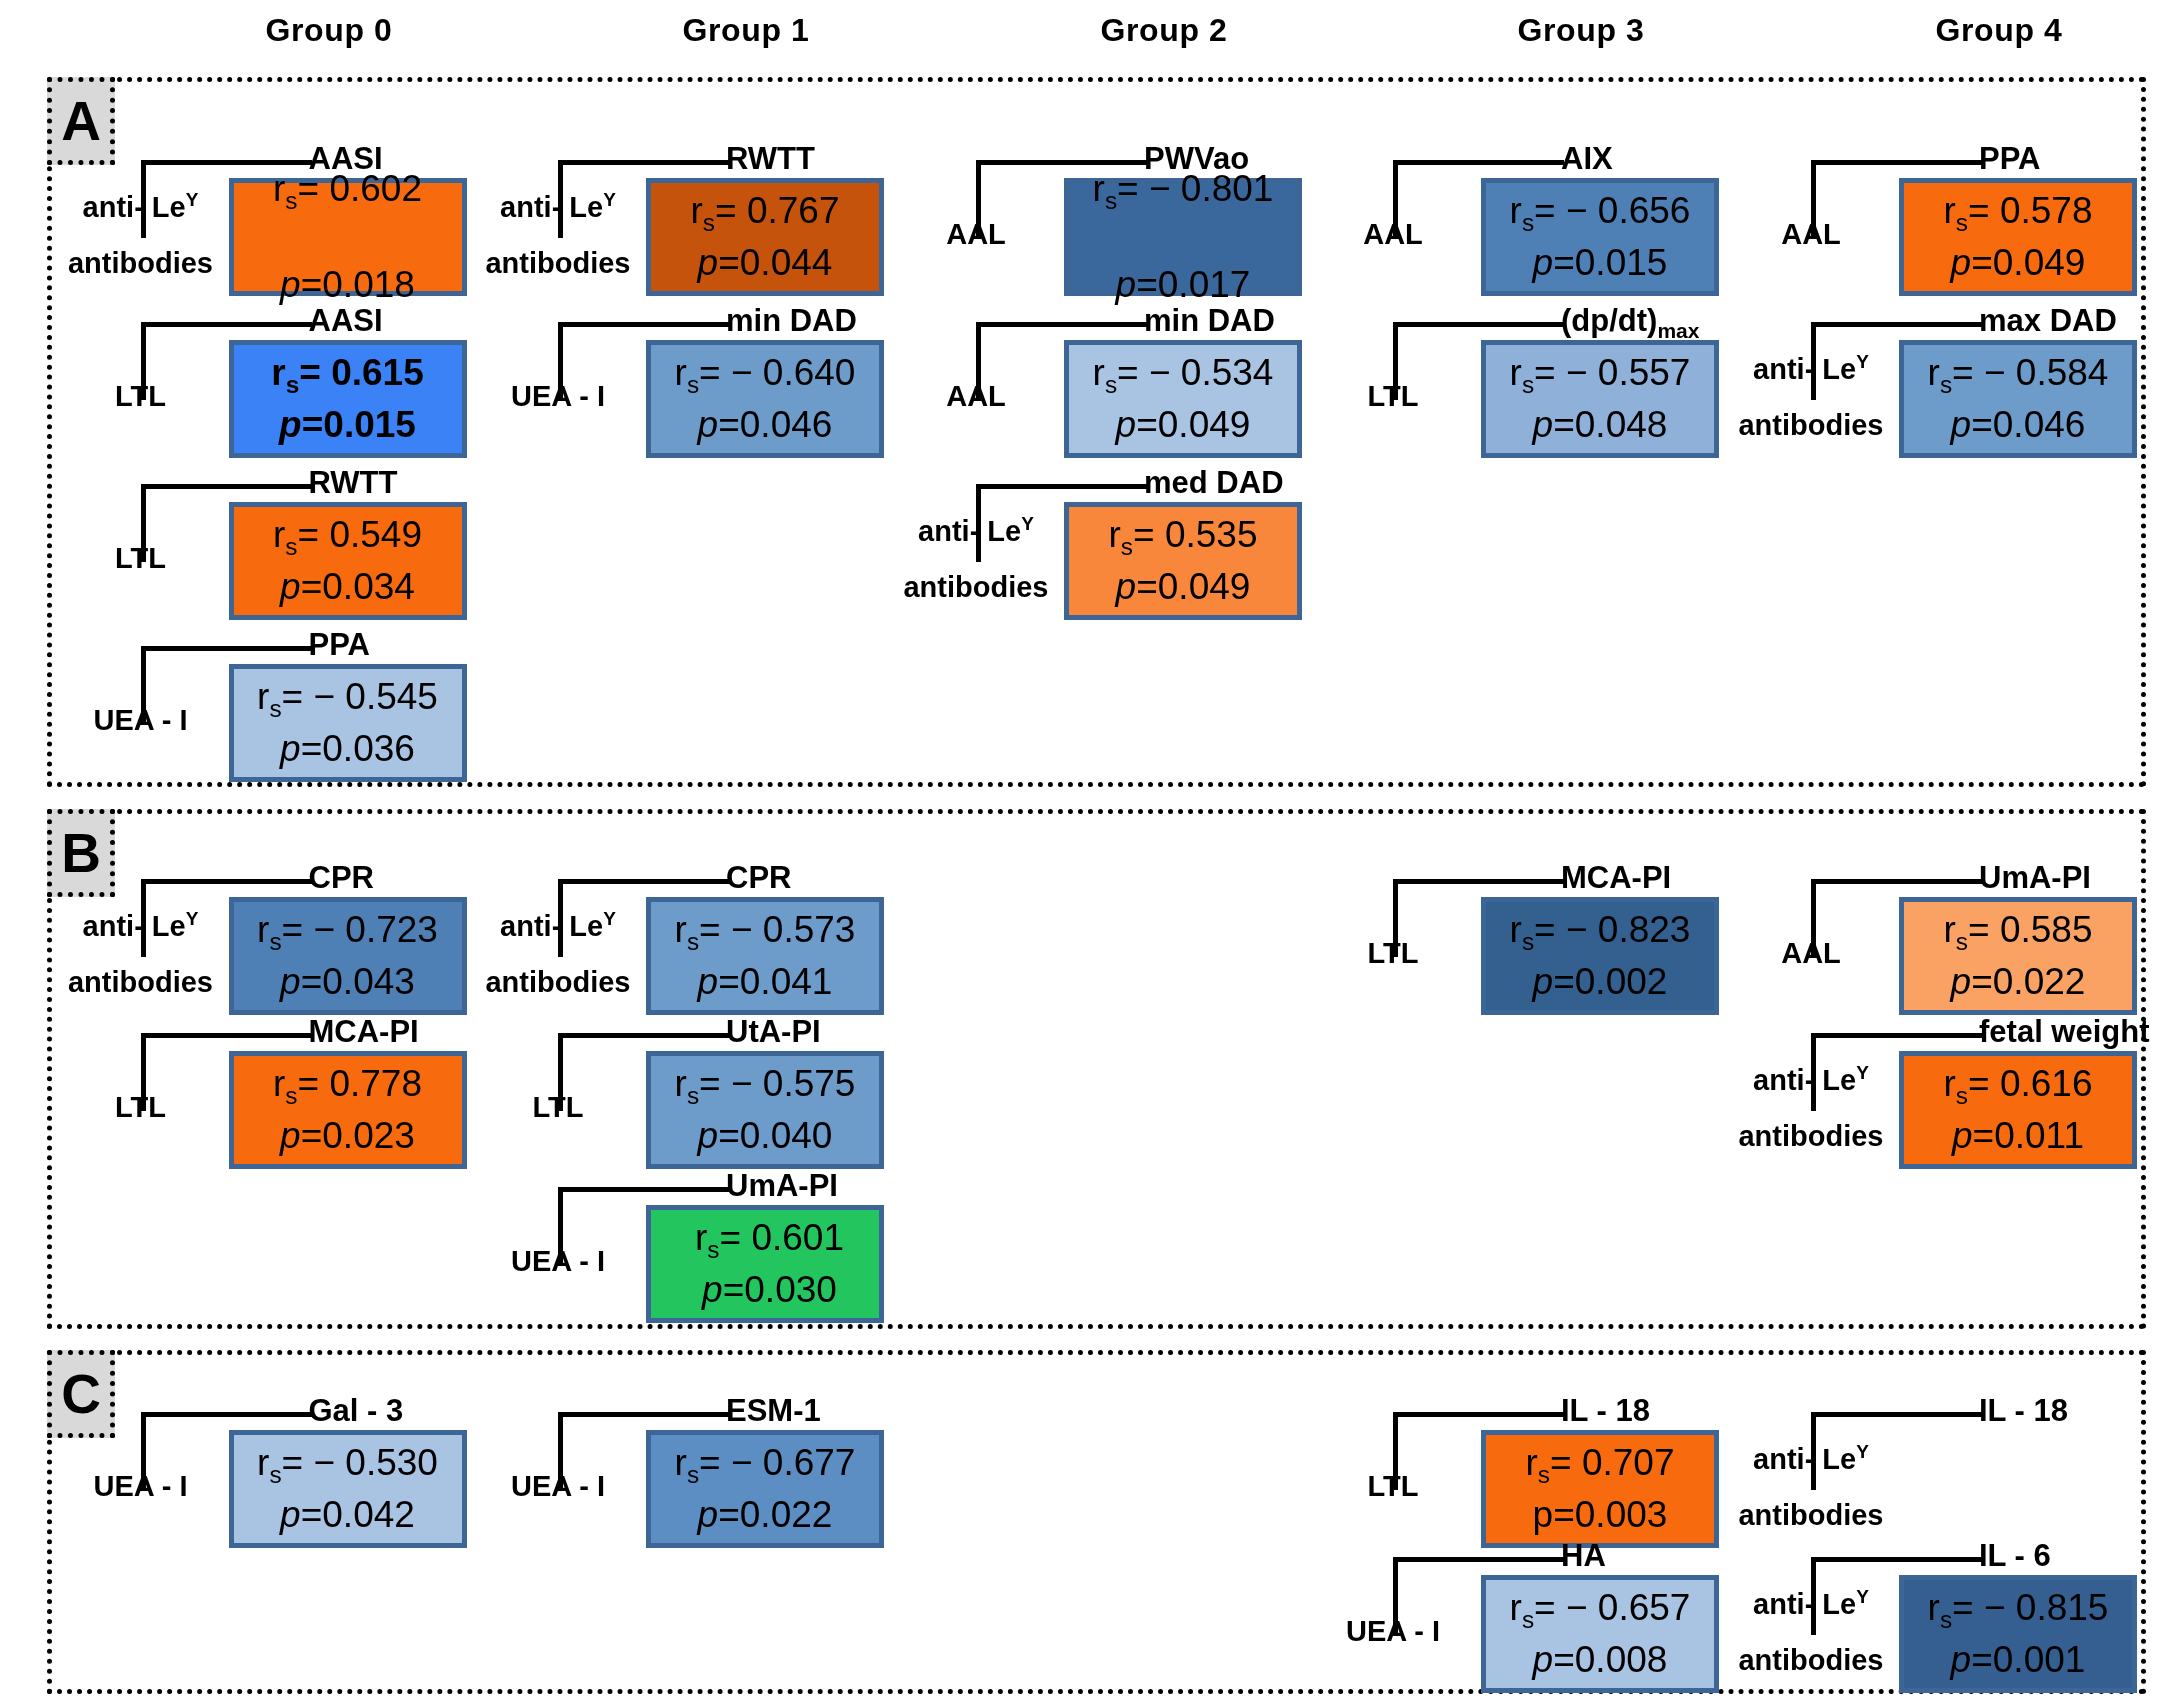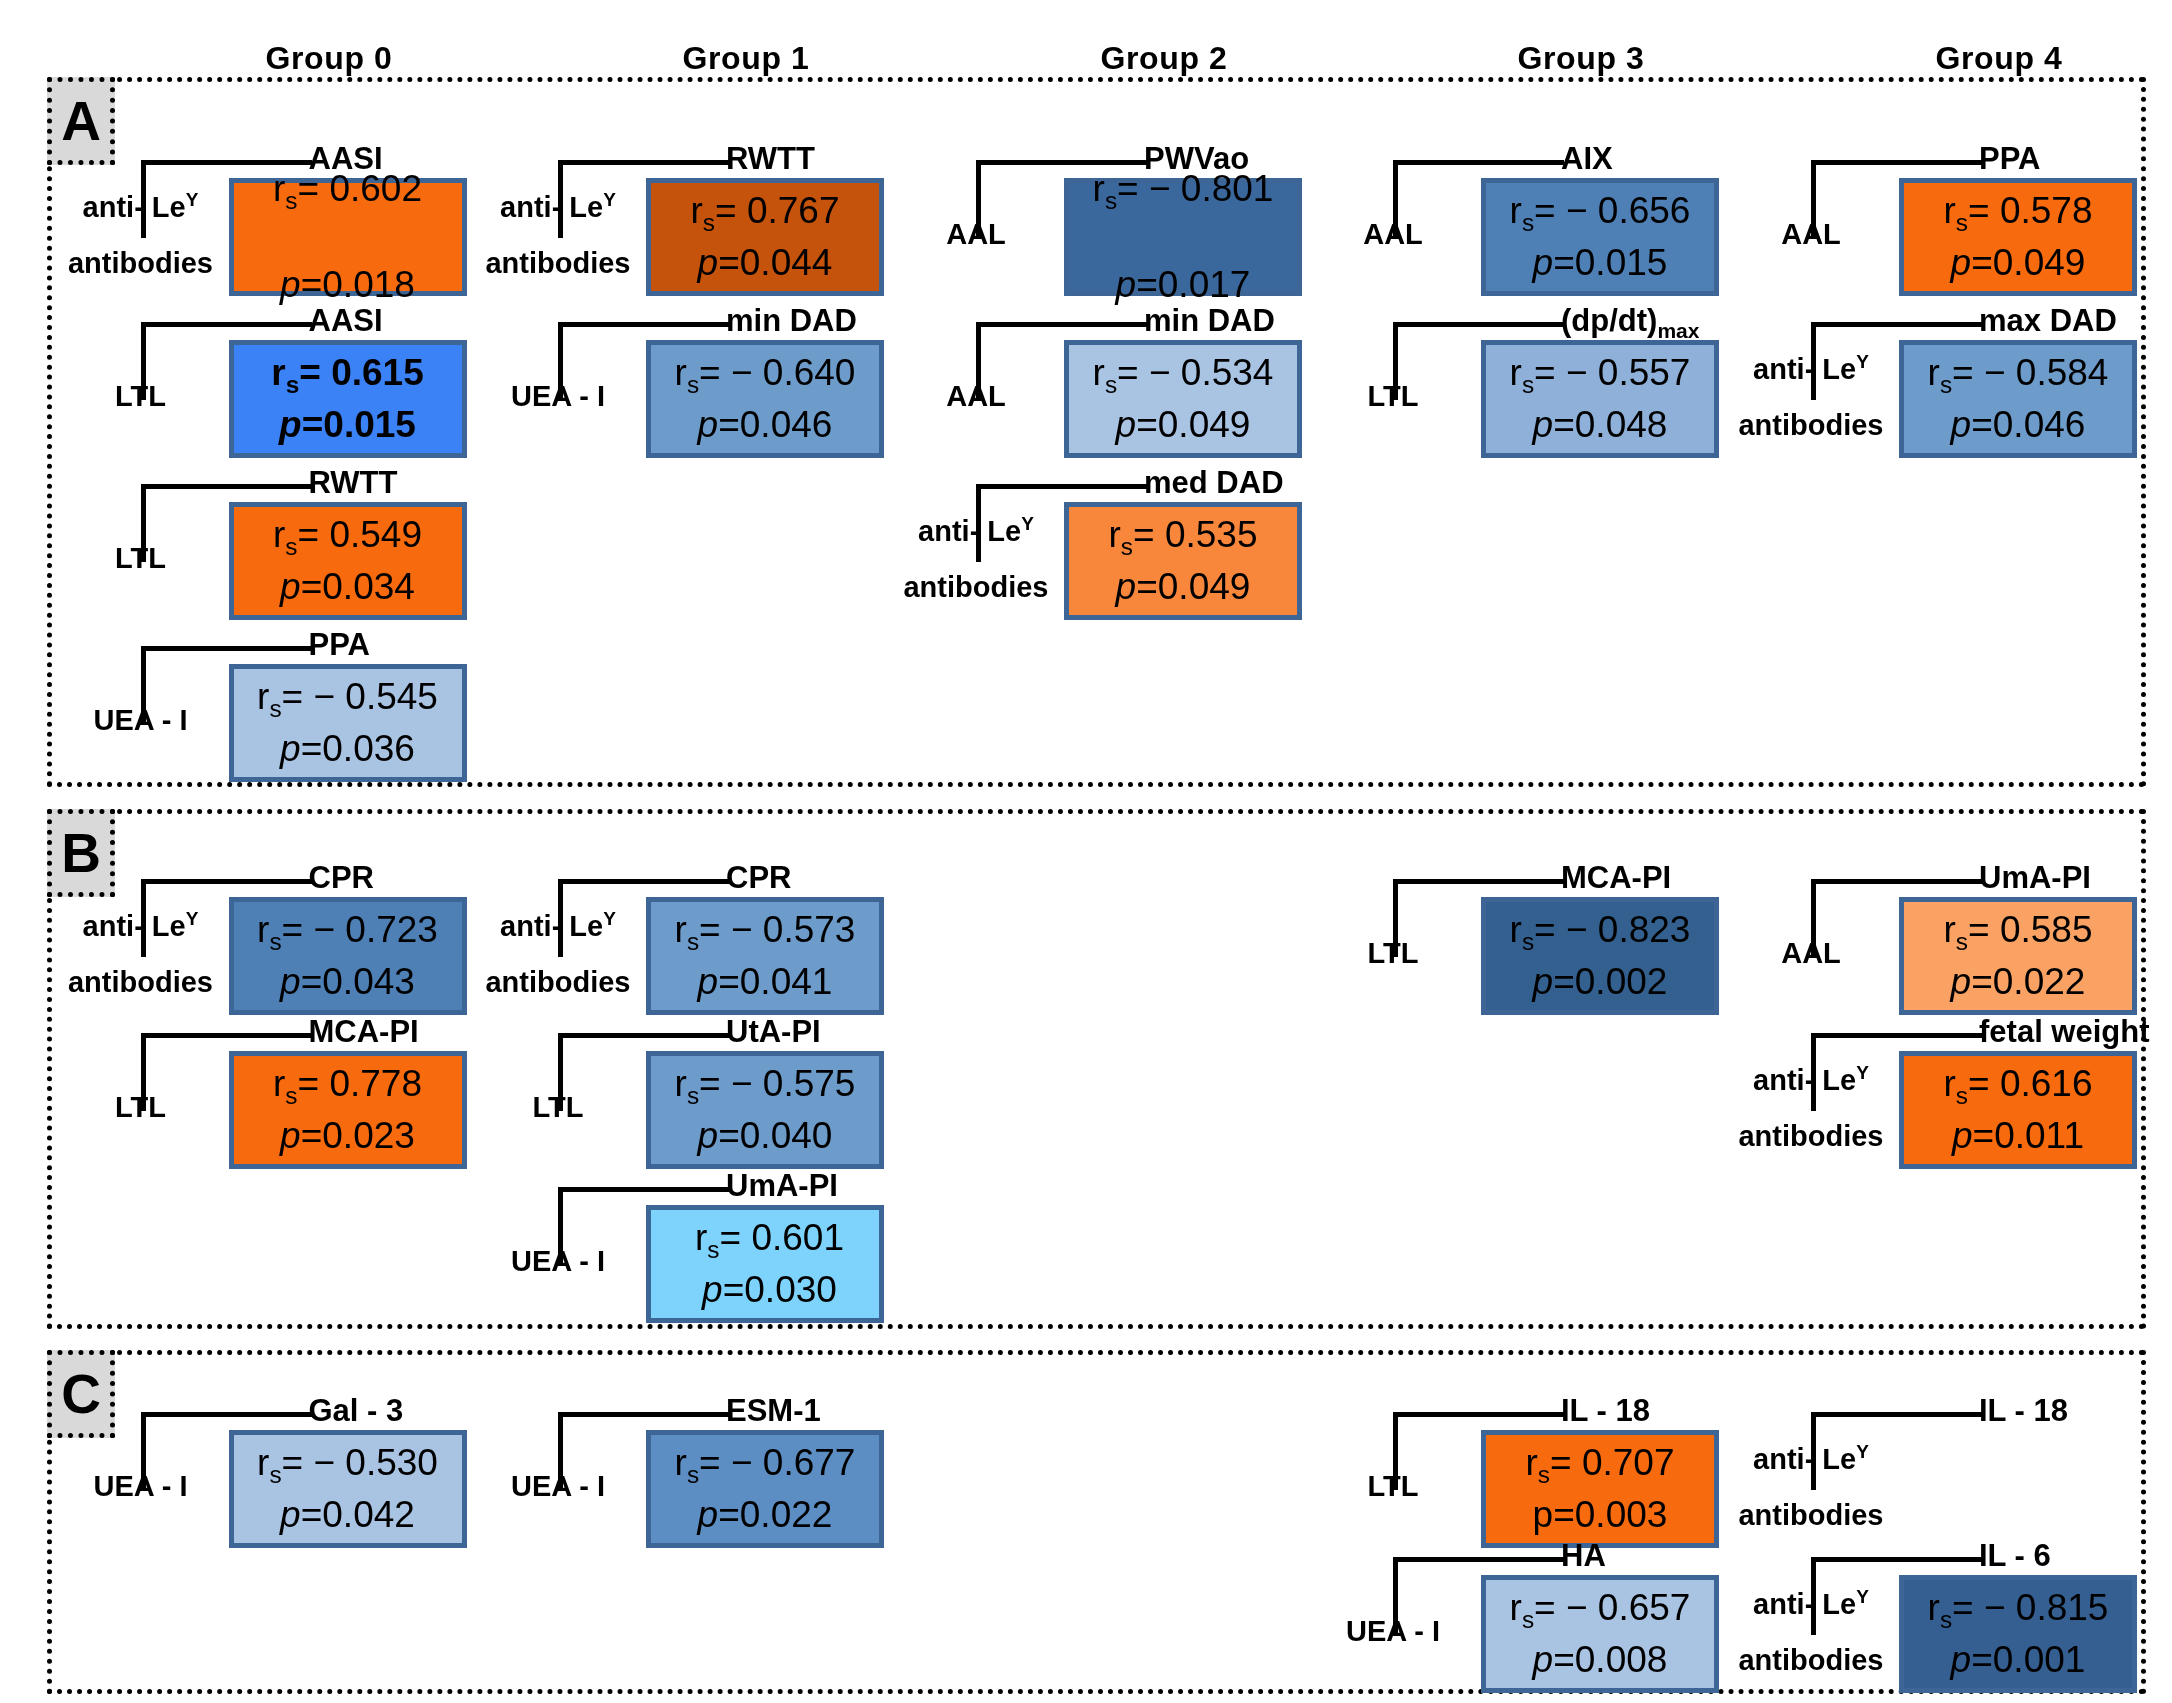--- a/index.html
+++ b/index.html
@@ -4,21 +4,21 @@
 <style>
   html,body{margin:0;padding:0;}
   body{
     width:2172px;height:1703px;background:#ffffff;position:relative;
     font-family:"Liberation Sans", sans-serif;color:#000;
   }
   
   .header-row{position:absolute;top:12.2px;left:53px;width:2088px;height:51px;}
   .ghead{
     position:absolute;top:0;width:418px;text-align:center;
-    font-size:32px;font-weight:bold;letter-spacing:0.6px;white-space:nowrap;margin-top:28px;
+    font-size:32px;font-weight:bold;letter-spacing:0.6px;white-space:nowrap;
   }
   
   .panel{
     position:absolute;left:47px;width:2099px;
     border:5px dotted #000;box-sizing:border-box;background:#fff;
   }
   #panelA{top:77px;height:710px;}
   #panelB{top:809px;height:520px;}
   #panelC{top:1350px;height:344px;}
   .plabel{
@@ -276,21 +276,21 @@
           <div class="rline"><span>r</span><sub>s</sub><span>= − 0.575</span></div>
           <div class="pline"><span class="pchar it">p</span><span>=0.040</span></div>
         </div>
       </div>
       <div class="item" style="top: 356px;">
         <div class="bracket"></div>
         <div class="varname">UmA-PI</div>
         <div class="src">
           <div>UEA - I</div>
         </div>
-        <div class="rbox" style="background: #7dd3fc; padding-left: 9px;">
+        <div class="rbox" style="background: #22c55e; padding-left: 9px;">
           <div class="rline"><span>r</span><sub>s</sub><span>= 0.601</span></div>
           <div class="pline"><span class="pchar it">p</span><span>=0.030</span></div>
         </div>
       </div>
     </div>
     <div class="col" style="left: 841px;"></div>
     <div class="col" style="left: 1258px;">
       <div class="item" style="top: 48px;">
         <div class="bracket"></div>
         <div class="varname">MCA-PI</div>

